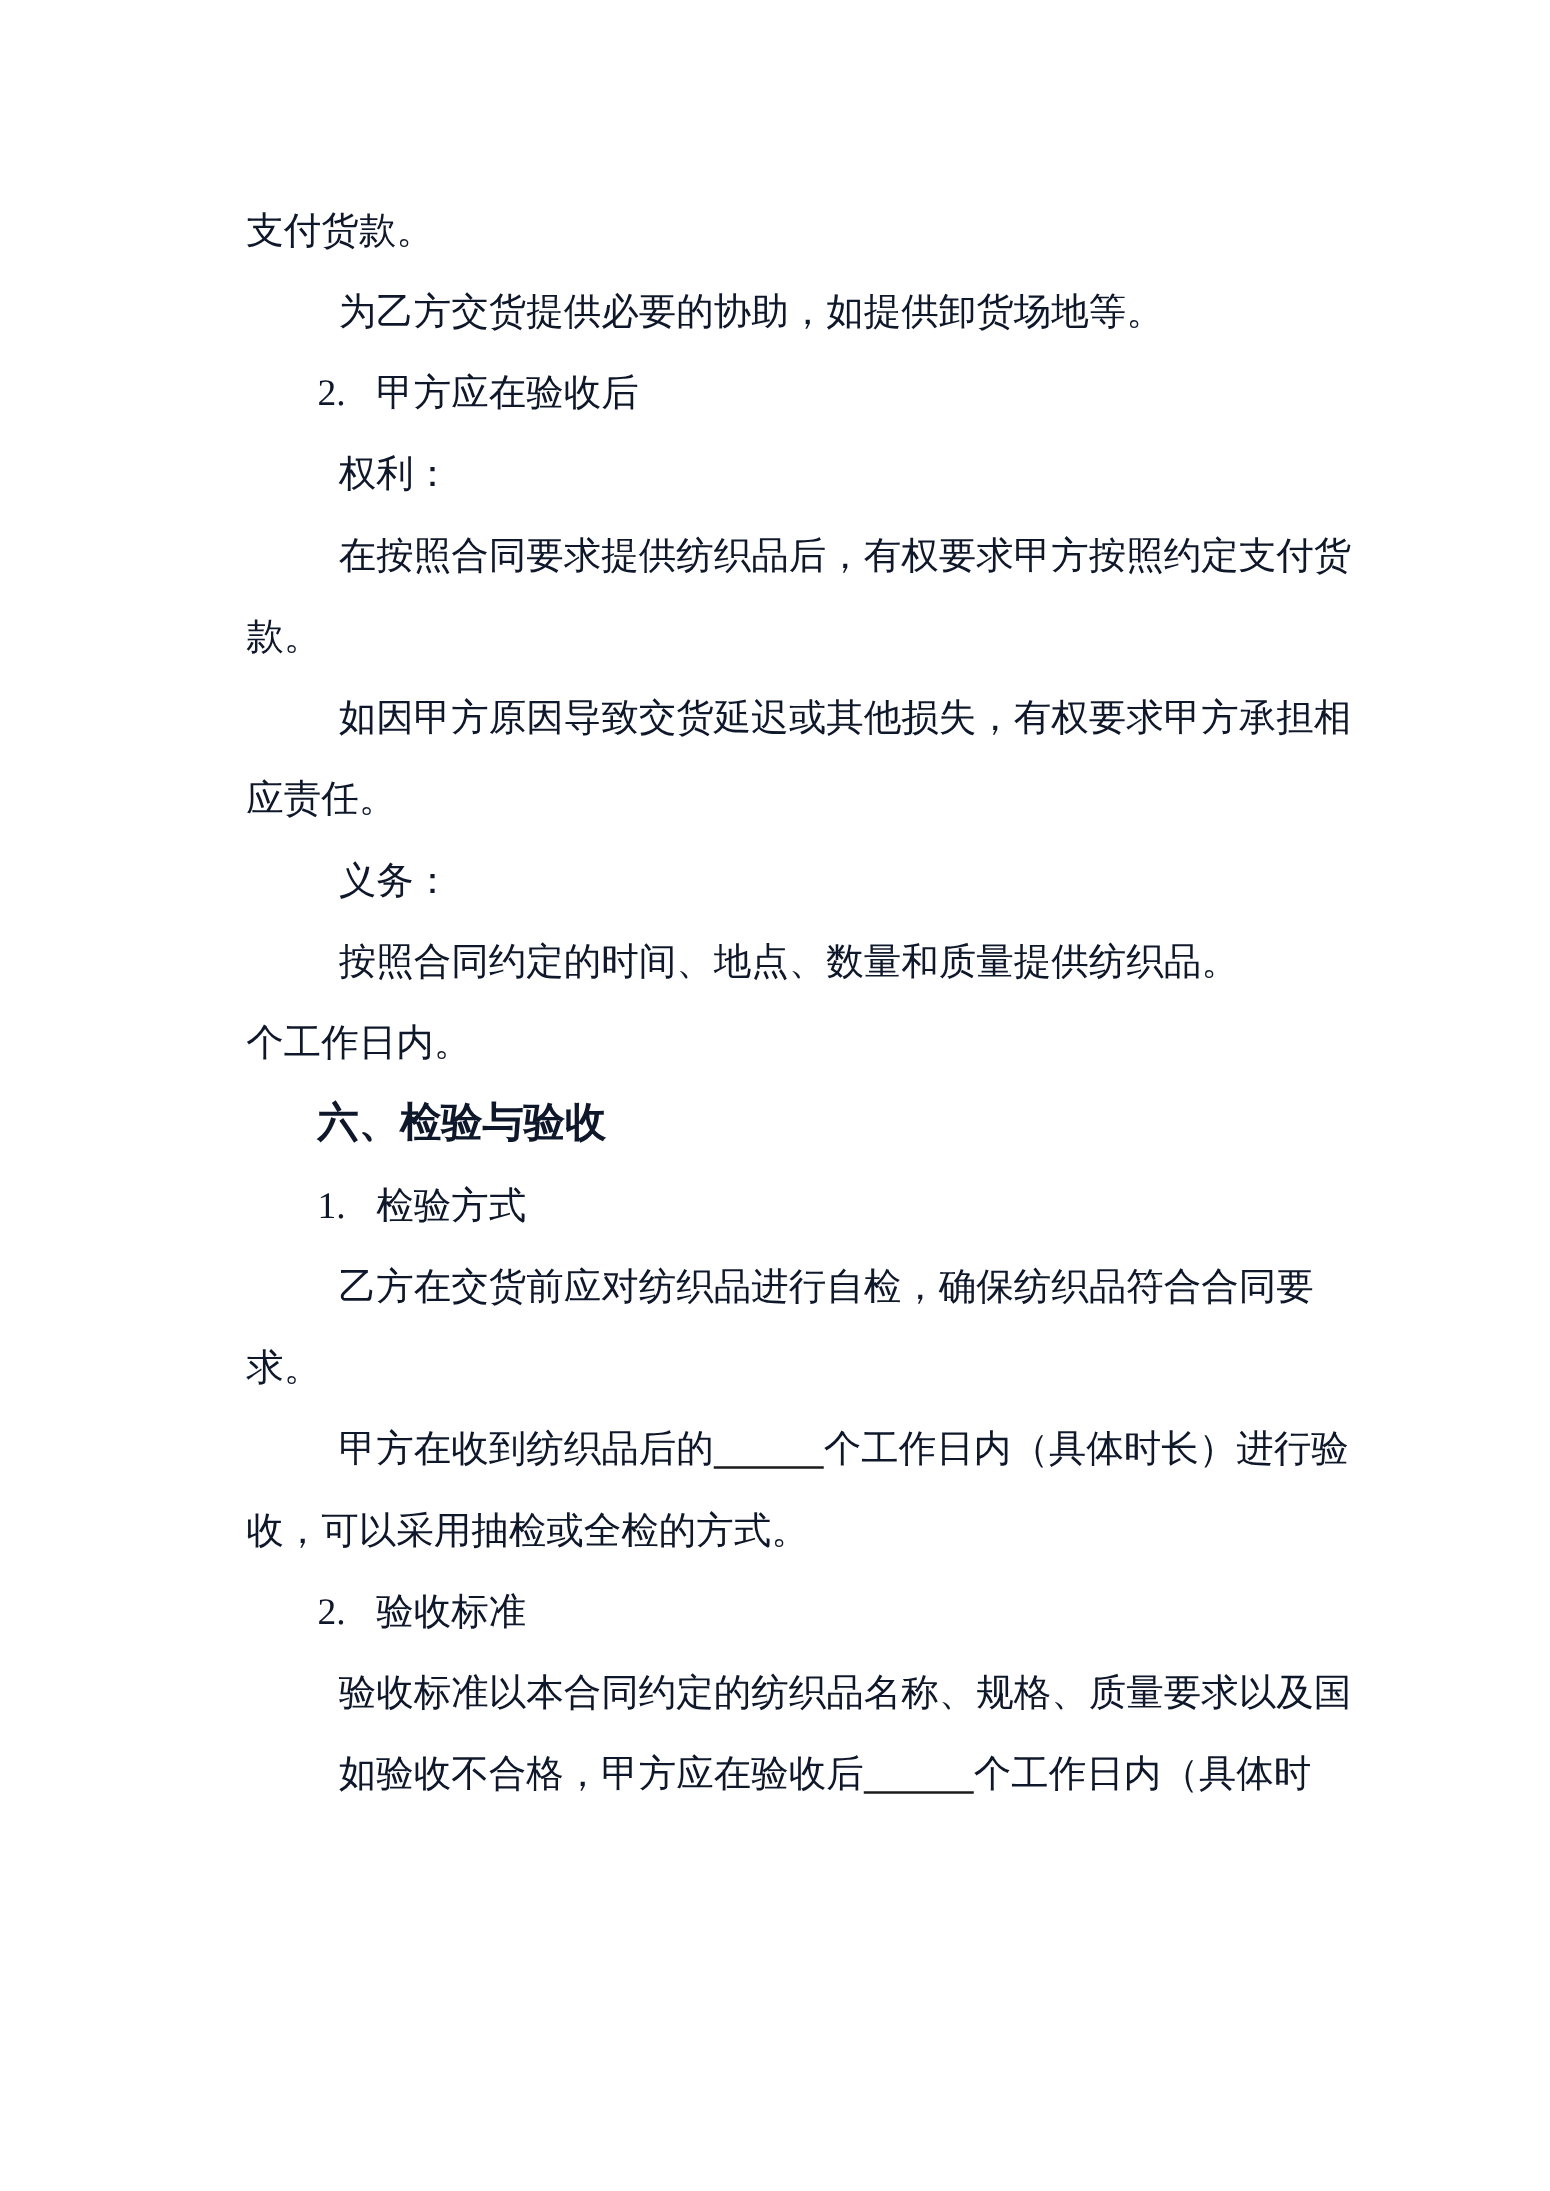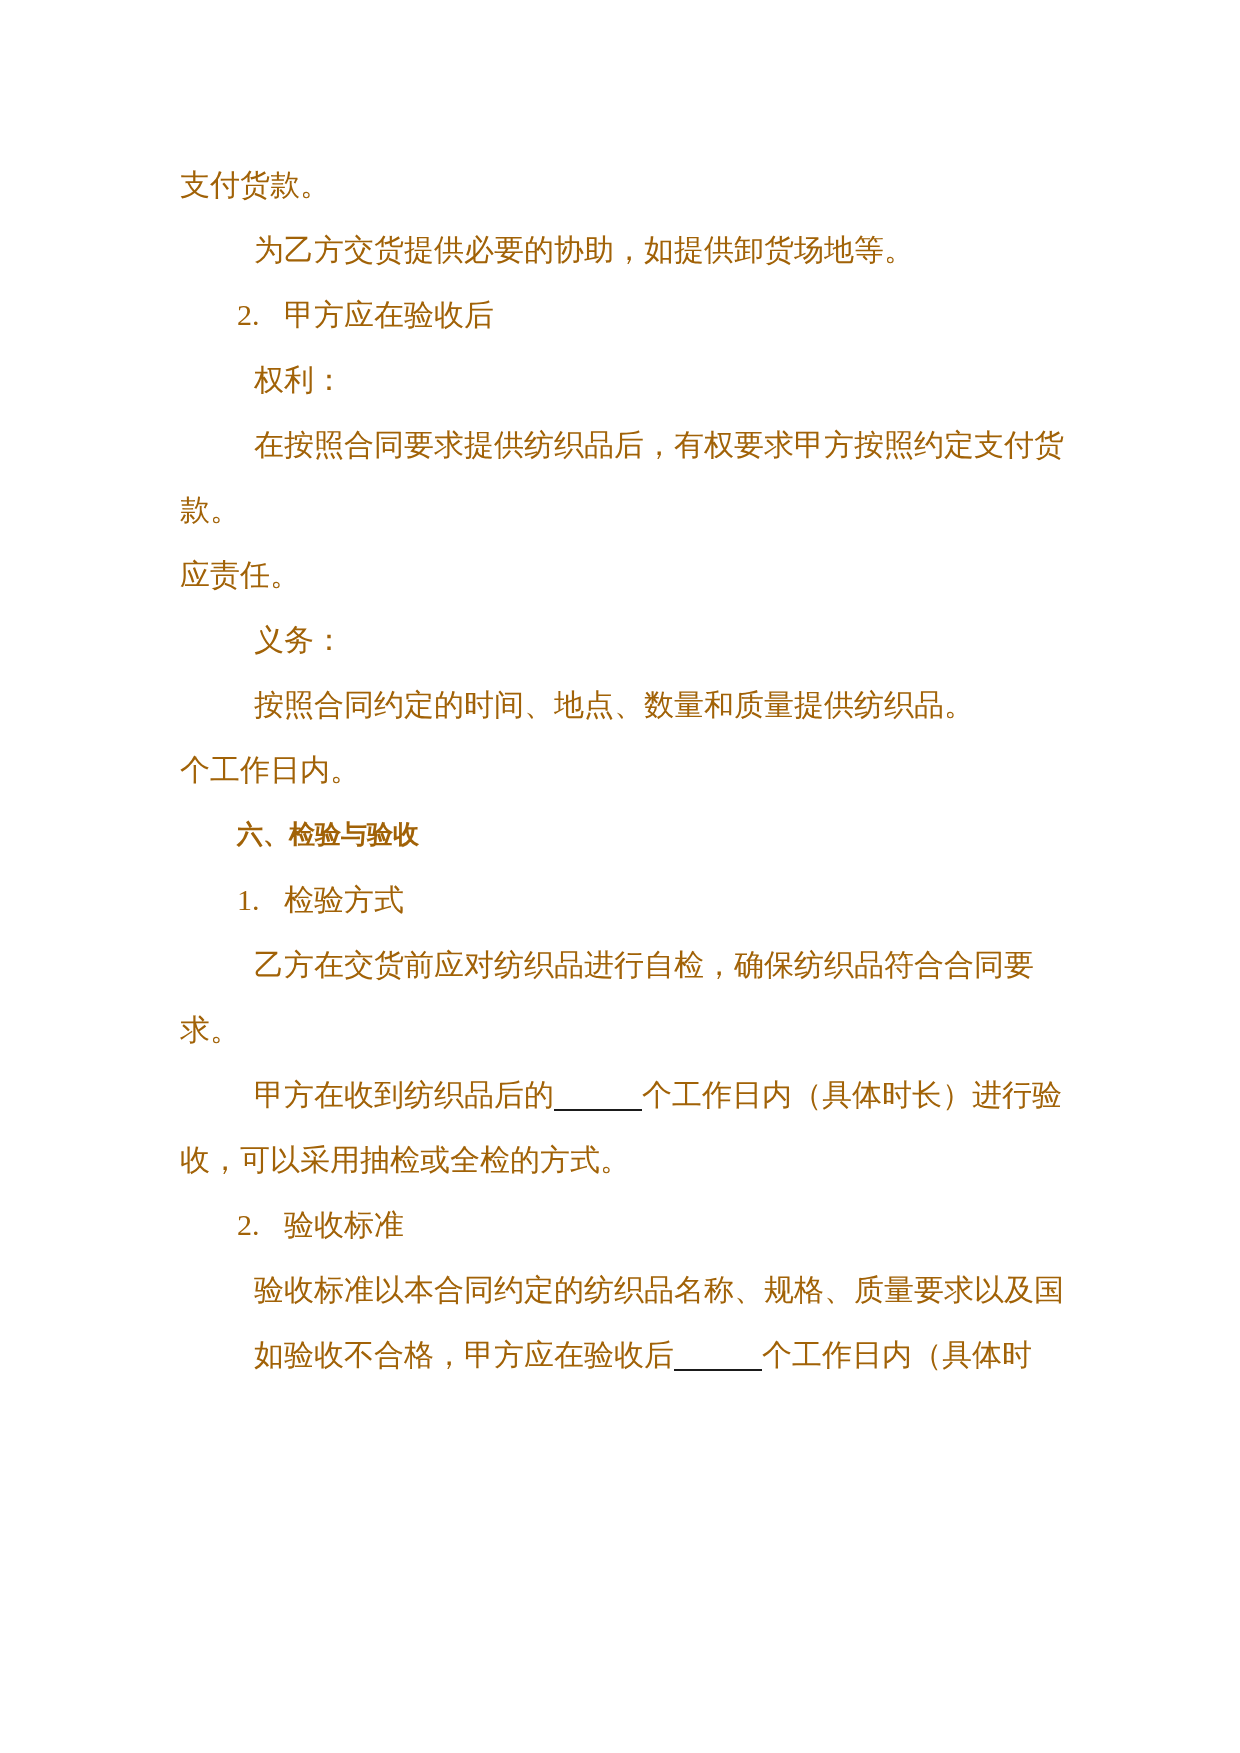--- a/index.html
+++ b/index.html
@@ -10,37 +10,37 @@
   .page {
     position: relative;
     width: 1240px;
     height: 1753px;
     background: #ffffff;
     overflow: hidden;
     font-family: "Liberation Serif", "DejaVu Serif", serif;
   }
   .content {
     position: absolute;
-    left: 180px;
+    left: 197px;
     top: 152px;
     width: 890px;
     font-size: 30px;
     line-height: 65px;
-    color: #a16207;
+    color: #0f172a;
   }
   .line {
     height: 65px;
     white-space: nowrap;
   }
   .line.para { padding-left: 74px; }
   .line.numline { padding-left: 57px; }
   .line.heading {
     padding-left: 57px;
     font-weight: bold;
-    font-size: 26px;
+    font-size: 33px;
   }
   .num {
     display: inline-block;
     width: 47px;
   }
   .blank {
     display: inline-block;
     width: 88px;
     height: 1px;
     border-bottom: 2px solid #1b1b1b;
@@ -51,20 +51,21 @@
 <body>
 
 <div class="page">
   <div class="content">
       <div class="line plain"><span>支付货款。</span></div>
       <div class="line para"><span>为乙方交货提供必要的协助，如提供卸货场地等。</span></div>
       <div class="line numline"><span class="num">2.</span><span>甲方应在验收后</span></div>
       <div class="line para"><span>权利：</span></div>
       <div class="line para"><span>在按照合同要求提供纺织品后，有权要求甲方按照约定支付货</span></div>
       <div class="line plain"><span>款。</span></div>
+      <div class="line para"><span>如因甲方原因导致交货延迟或其他损失，有权要求甲方承担相</span></div>
       <div class="line plain"><span>应责任。</span></div>
       <div class="line para"><span>义务：</span></div>
       <div class="line para"><span>按照合同约定的时间、地点、数量和质量提供纺织品。</span></div>
       <div class="line plain"><span>个工作日内。</span></div>
       <div class="line heading"><span>六、检验与验收</span></div>
       <div class="line numline"><span class="num">1.</span><span>检验方式</span></div>
       <div class="line para"><span>乙方在交货前应对纺织品进行自检，确保纺织品符合合同要</span></div>
       <div class="line plain"><span>求。</span></div>
       <div class="line para"><span>甲方在收到纺织品后的</span><span class="blank"></span><span>个工作日内（具体时长）进行验</span></div>
       <div class="line plain"><span>收，可以采用抽检或全检的方式。</span></div>

